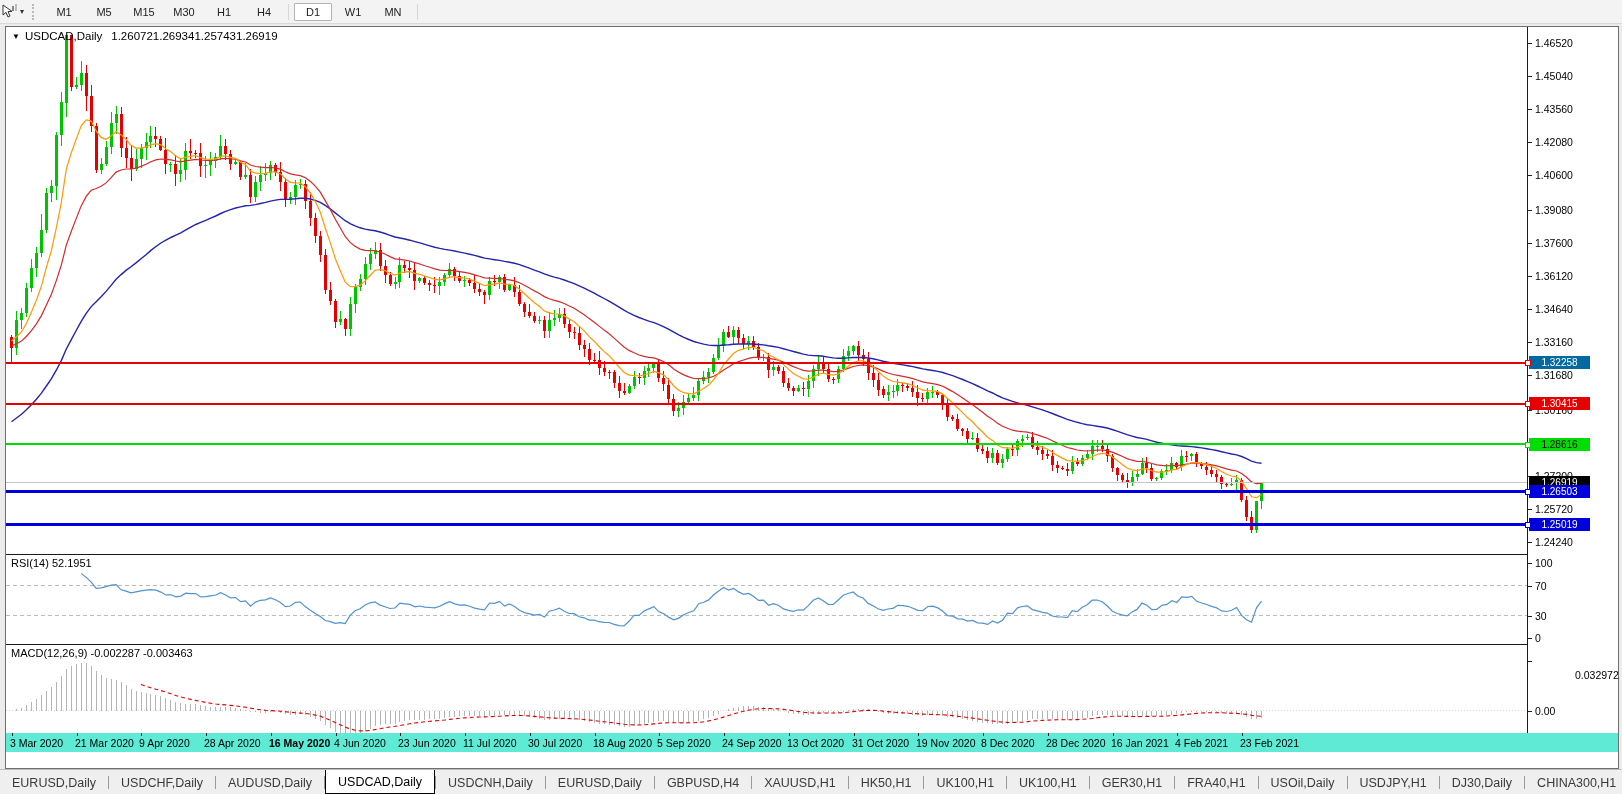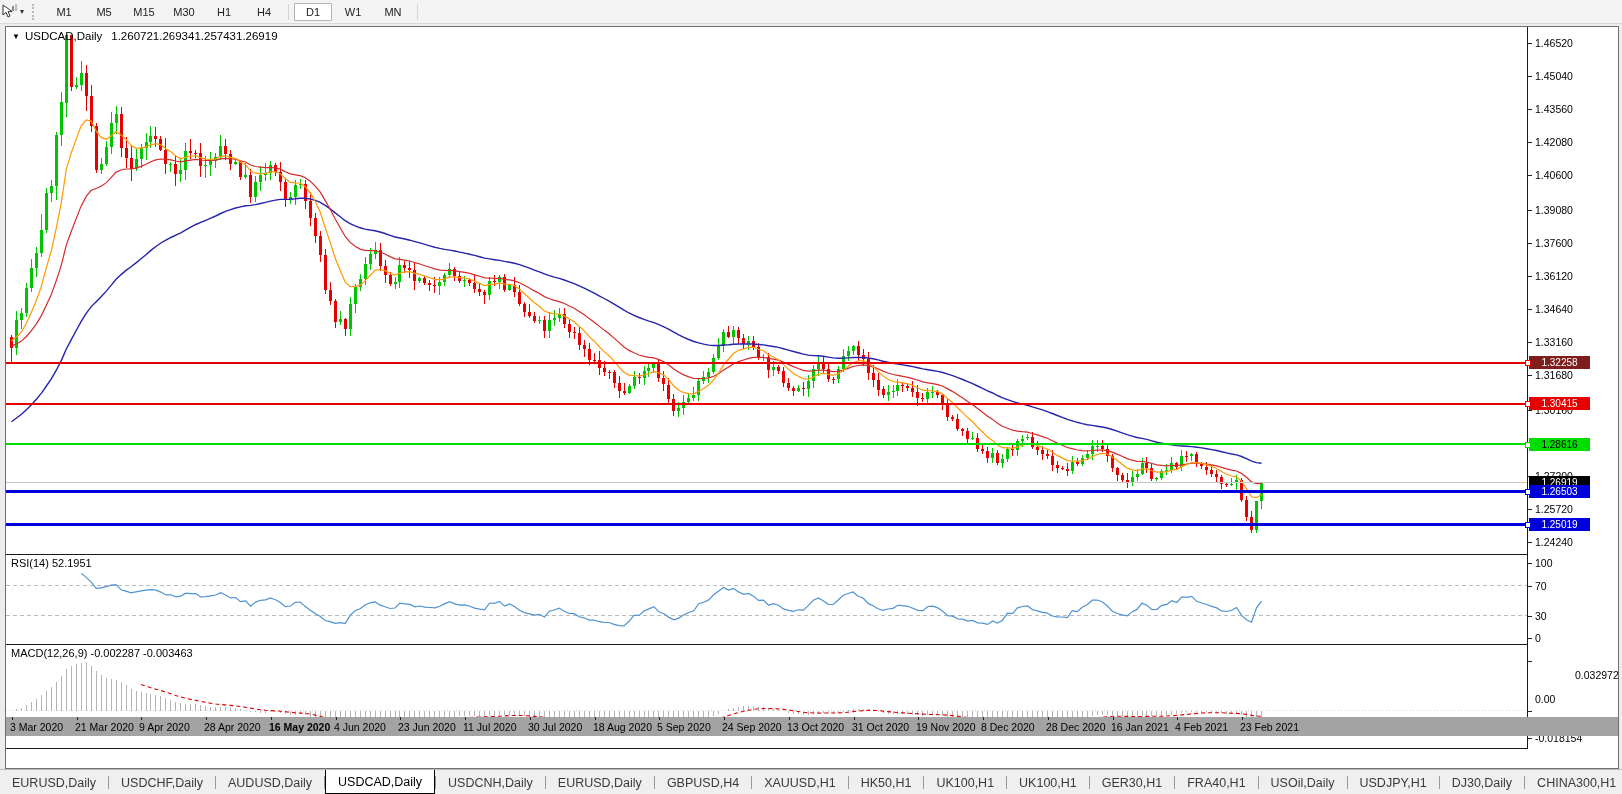--- a/index.html
+++ b/index.html
@@ -18,21 +18,21 @@
   .tool-sep{width:1px;height:16px;background:#d6d6d6;margin:0 4px;}
 
   
   .workspace{position:absolute;left:0;top:24px;right:0;bottom:24px;background:#ececec;}
   .chart-window{position:absolute;left:5px;top:2px;right:3px;bottom:1px;background:#fff;
     border:1px solid #6f6f6f;}
   .pane{position:absolute;left:0;right:90px;border-right:1px solid #1a1a1a;box-sizing:border-box;background:#fff;}
   .pane-main{top:0;height:528px;border-bottom:1px solid #1a1a1a;}
   .pane-rsi{top:528px;height:90px;border-bottom:1px solid #1a1a1a;}
   .pane-macd{top:618px;height:104px;border-bottom:1px solid #1a1a1a;}
-  .date-strip{position:absolute;left:0;right:0;top:690px;height:19px;background:#a3a3a3;}
+  .date-strip{position:absolute;left:0;right:0;top:706px;height:19px;background:#5eead4;}
   .axis{position:absolute;right:0;width:90px;background:#fff;box-sizing:border-box;}
   .axis-main{top:0;height:528px;}
   .axis-rsi{top:528px;height:90px;}
   .axis-macd{top:618px;height:104px;}
   .tick-label{position:absolute;left:7px;font-size:10.5px;color:#000;white-space:nowrap;line-height:12px;}
   .tick-dash{position:absolute;left:0;width:4px;height:1px;background:#222;}
   .price-badge{position:absolute;left:1px;width:61px;height:13px;line-height:13px;
     font-size:10px;text-align:center;white-space:nowrap;}
   .badge-handle{position:absolute;left:-4px;top:4px;width:4px;height:4px;background:#fff;border:1px solid #000;}
 
@@ -148,42 +148,42 @@
           <div class="tick-dash" style="top: 348px;"></div>
           <div class="tick-label" style="top: 342px;">1.31680</div>
           <div class="tick-dash" style="top: 383px;"></div>
           <div class="tick-label" style="top: 377px;">1.30160</div>
           <div class="tick-dash" style="top: 449px;"></div>
           <div class="tick-label" style="top: 443px;">1.27200</div>
           <div class="tick-dash" style="top: 482px;"></div>
           <div class="tick-label" style="top: 476px;">1.25720</div>
           <div class="tick-dash" style="top: 515px;"></div>
           <div class="tick-label" style="top: 509px;">1.24240</div>
-          <div class="price-badge" style="top: 329px; background: #7f1d1d; color: rgb(255, 255, 255);">1.32258<div class="badge-handle" style="border-color: rgb(230, 0, 0);"></div></div>
+          <div class="price-badge" style="top: 329px; background: #0369a1; color: rgb(255, 255, 255);">1.32258<div class="badge-handle" style="border-color: rgb(230, 0, 0);"></div></div>
           <div class="price-badge" style="top: 370px; background: rgb(230, 0, 0); color: rgb(255, 255, 255);">1.30415<div class="badge-handle" style="border-color: rgb(230, 0, 0);"></div></div>
           <div class="price-badge" style="top: 411px; background: rgb(0, 221, 0); color: rgb(0, 0, 0);">1.28616<div class="badge-handle" style="border-color: rgb(0, 221, 0);"></div></div>
           <div class="price-badge" style="top: 449px; background: rgb(0, 0, 0); color: rgb(255, 255, 255);">1.26919</div>
           <div class="price-badge" style="top: 458px; background: rgb(0, 0, 221); color: rgb(255, 255, 255);">1.26503<div class="badge-handle" style="border-color: rgb(0, 0, 221);"></div></div>
           <div class="price-badge" style="top: 491px; background: rgb(0, 0, 221); color: rgb(255, 255, 255);">1.25019<div class="badge-handle" style="border-color: rgb(0, 0, 221);"></div></div>
         </div>
       <div class="axis axis-rsi" id="axis-rsi">
           <div class="tick-dash" style="top: 8px;"></div>
           <div class="tick-label" style="top: 2px;">100</div>
           <div class="tick-dash" style="top: 31px;"></div>
           <div class="tick-label" style="top: 25px;">70</div>
           <div class="tick-dash" style="top: 61px;"></div>
           <div class="tick-label" style="top: 55px;">30</div>
           <div class="tick-dash" style="top: 83px;"></div>
           <div class="tick-label" style="top: 77px;">0</div>
         </div>
       <div class="axis axis-macd" id="axis-macd">
           <div class="tick-dash" style="top: 16px;"></div>
           <div class="tick-label" style="top: 24px; padding-left: 40px;">0.032972</div>
           <div class="tick-dash" style="top: 66px;"></div>
-          <div class="tick-label" style="top: 48px;">0.00</div>
+          <div class="tick-label" style="top: 60px;">0.00</div>
           <div class="tick-dash" style="top: 93px;"></div>
           <div class="tick-label" style="top: 87px;">-0.018154</div>
         </div>
 
       <div class="date-strip" id="date-strip">
           <div class="date-tick" style="left: 6px;"></div>
           <div class="date-label" style="left: 4px;">3 Mar 2020</div>
           <div class="date-tick" style="left: 71px;"></div>
           <div class="date-label" style="left: 69px;">21 Mar 2020</div>
           <div class="date-tick" style="left: 135px;"></div>

